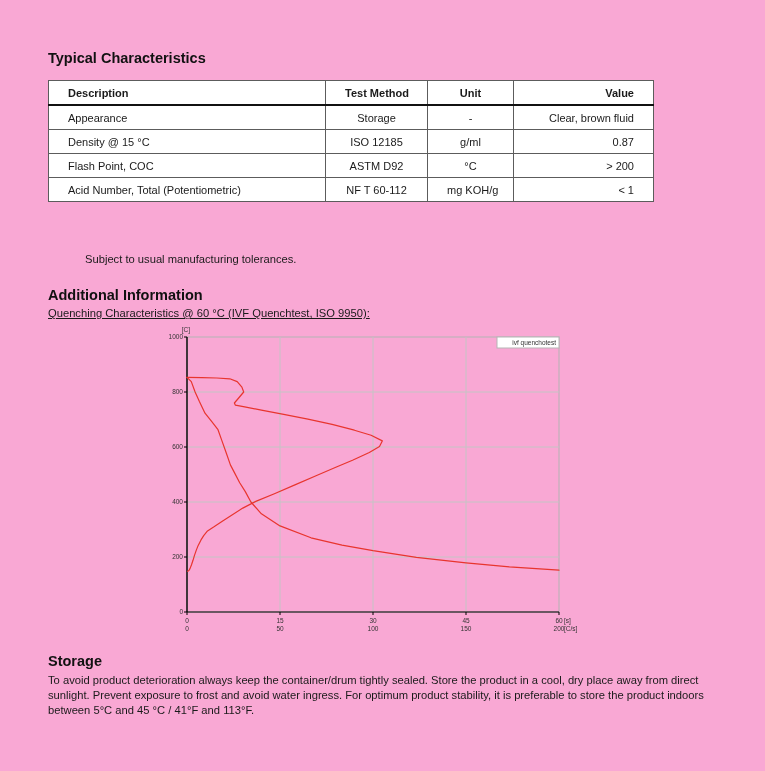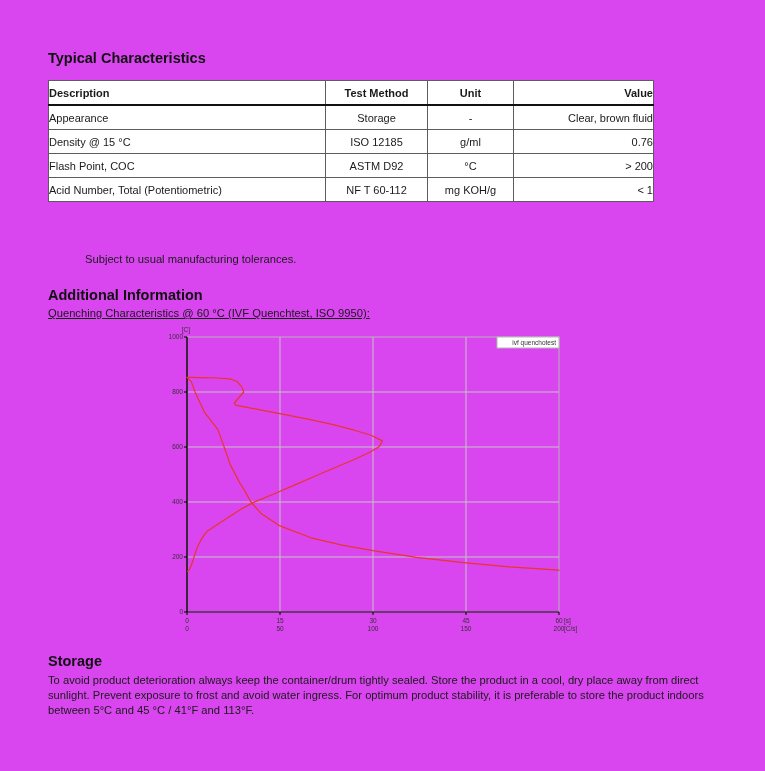--- a/index.html
+++ b/index.html
@@ -1,27 +1,27 @@
 <!DOCTYPE html>
 <html><head>
 <meta charset="utf-8">
 <style>
   html,body{margin:0;padding:0;background:#ffffff;}
   #page{
-    position:relative;width:765px;height:771px;background:#d946ef;overflow:hidden;
+    position:relative;width:765px;height:771px;background:#f9a8d4;overflow:hidden;
     font-family:"Liberation Sans","DejaVu Sans",sans-serif;color:#1a1a1a;
   }
   .abs{position:absolute;}
   h1.sec{font-size:14.5px;font-weight:bold;margin:0;color:#111;}
   .body-text{font-size:11.2px;line-height:15px;color:#1a1a1a;}
   .underlined{text-decoration:underline;}
   
   table.chars{border-collapse:collapse;table-layout:fixed;width:605px;background:#fff;
     font-size:11px;color:#1a1a1a;border:1px solid #4d4d4d;}
-  table.chars th, table.chars td{border:1px solid #5c5c5c;height:23px;padding:0 0;
+  table.chars th, table.chars td{border:1px solid #5c5c5c;height:23px;padding:0 19px;
     overflow:hidden;white-space:nowrap;}
   table.chars th{font-weight:bold;border-bottom:2px solid #111;}
   .a-left{text-align:left;}
   .a-center{text-align:center;}
   .a-right{text-align:right;}
   svg text{font-family:"Liberation Sans","DejaVu Sans",sans-serif;}
 </style>
 </head>
 <body>
 
@@ -48,21 +48,21 @@
         <tr>
           <td class="a-left">Appearance</td>
           <td class="a-center">Storage</td>
           <td class="a-center">-</td>
           <td class="a-right">Clear, brown fluid</td>
         </tr>
         <tr>
           <td class="a-left">Density @ 15 °C</td>
           <td class="a-center">ISO 12185</td>
           <td class="a-center">g/ml</td>
-          <td class="a-right">0.76</td>
+          <td class="a-right">0.87</td>
         </tr>
         <tr>
           <td class="a-left">Flash Point, COC</td>
           <td class="a-center">ASTM D92</td>
           <td class="a-center">°C</td>
           <td class="a-right">&gt; 200</td>
         </tr>
         <tr>
           <td class="a-left">Acid Number, Total (Potentiometric)</td>
           <td class="a-center">NF T 60-112</td>

